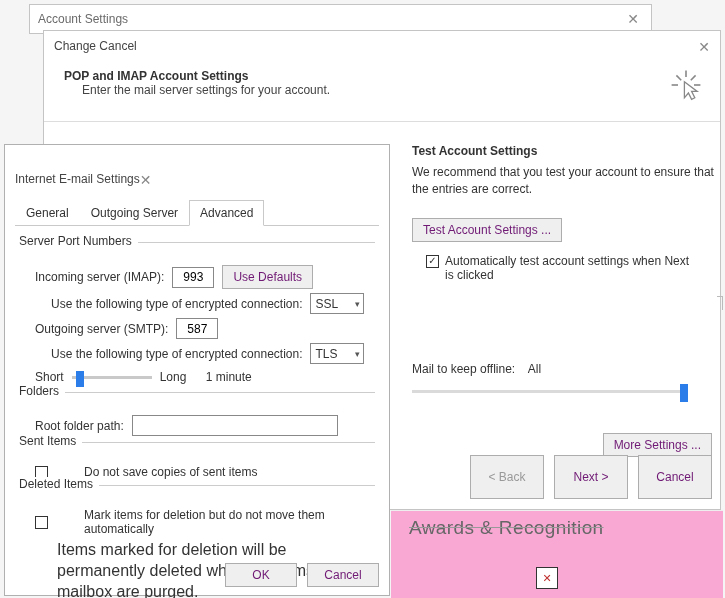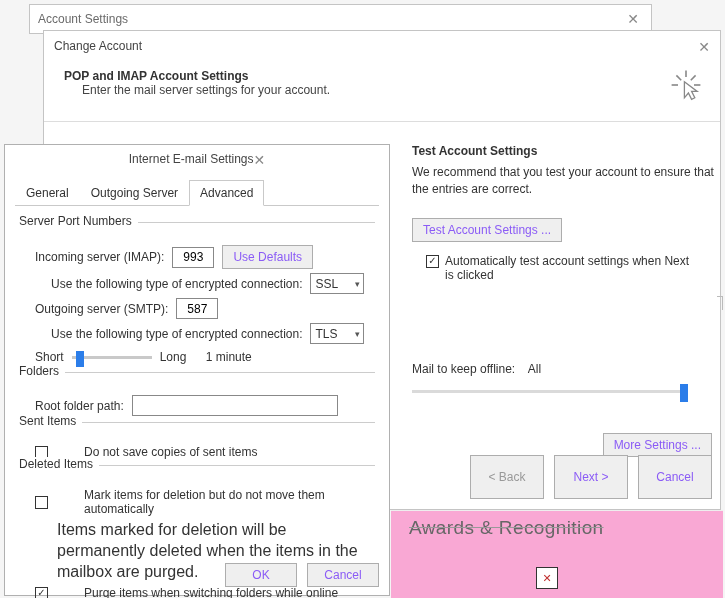--- a/index.html
+++ b/index.html
@@ -93,21 +93,21 @@
     line-height: 1.4;
   }
   .btn {
     display: inline-block;
     border: 1px solid #adadad;
     background: #efefef;
     padding: 4px 10px;
     font-size: 12px;
     font-family: inherit;
     cursor: pointer;
-    color: #8b5cf6;
+    color: #701a75;
   }
   .btn:disabled { color: #999; }
   .autochk {
     display: flex;
     align-items: flex-start;
     gap: 6px;
     padding: 12px 0 0 14px;
     font-size: 12px;
   }
   .autochk .box {
@@ -164,22 +164,23 @@
     position: absolute;
     left: 4px; top: 144px;
     width: 386px;
     height: 452px;
     background: #fff;
     border: 1px solid #b0b0b0;
   }
   .dlg-inet .hdr {
     padding: 7px 10px;
     display: flex;
-    justify-content: center;
+    justify-content: flex-start;
     color: #444;
+    margin-top: 20px;
   }
   .dlg-inet .hdr .close { font-size: 14px; color: #888; cursor: pointer; }
 
   .tabs {
     display: flex;
     margin: 4px 10px 0 10px;
     border-bottom: 1px solid #c9c9c9;
     position: relative;
   }
   .tab {
@@ -330,21 +331,21 @@
 </head>
 <body>
 
 <div class="dlg-acct">
   <span>Account Settings</span>
   <span class="close">✕</span>
 </div>
 
 <div class="dlg-change">
   <div class="hdr">
-    <span>Change Account</span>
+    <span>Change Cancel</span>
     <span class="close">✕</span>
   </div>
   <div class="intro">
     <div class="title">POP and IMAP Account Settings</div>
     <div class="sub">Enter the mail server settings for your account.</div>
     <svg class="cursor-graphic" viewBox="0 0 40 40">
       <g stroke="#888" stroke-width="2" fill="none">
         <line x1="20" y1="2" x2="20" y2="10"></line>
         <line x1="2" y1="20" x2="10" y2="20"></line>
         <line x1="38" y1="20" x2="30" y2="20"></line>

